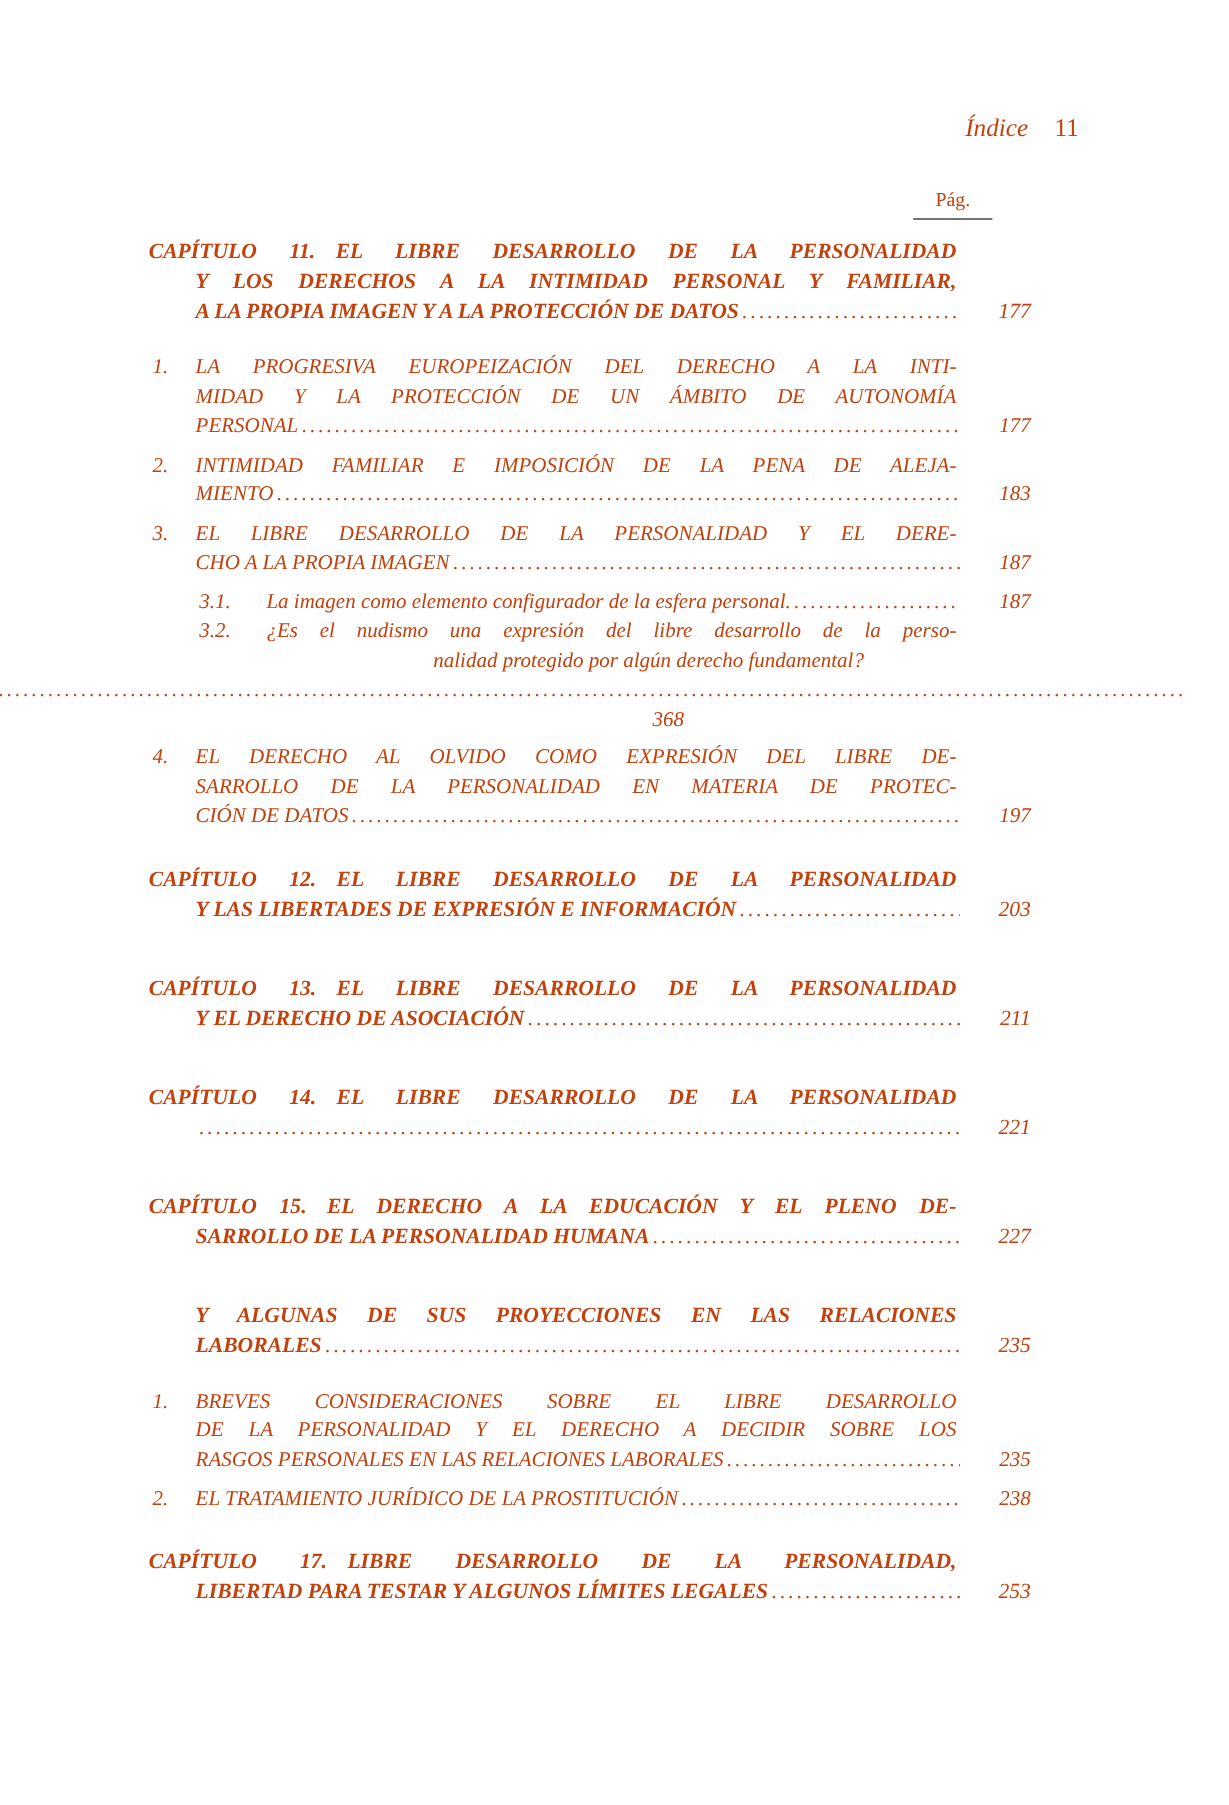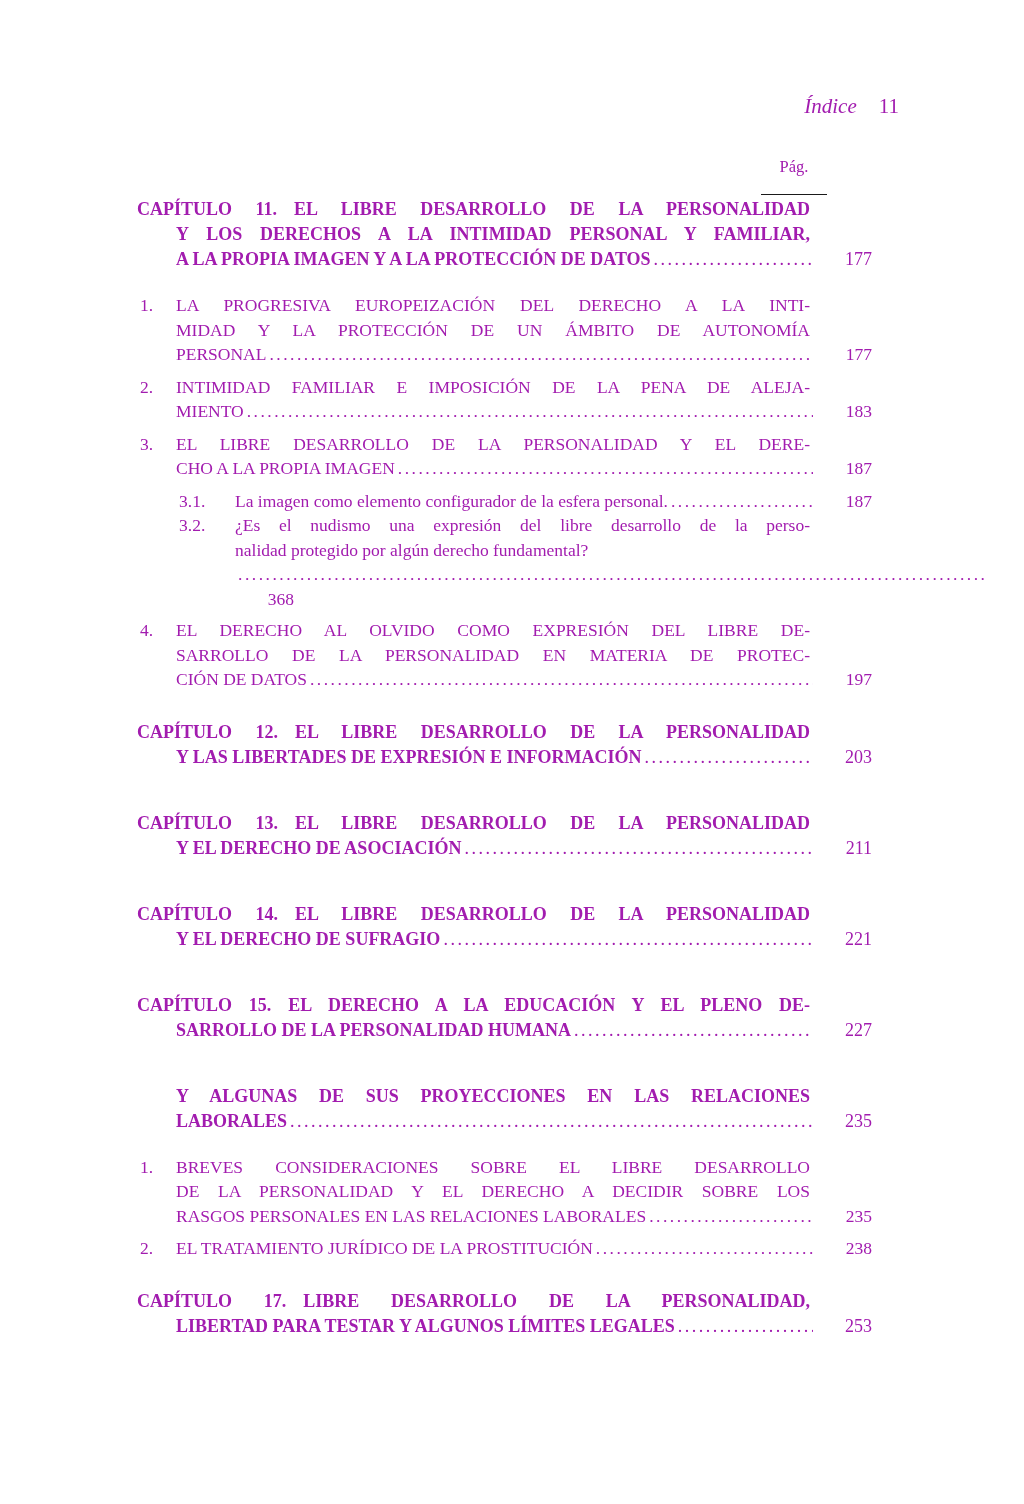--- a/index.html
+++ b/index.html
@@ -1,21 +1,21 @@
 <!DOCTYPE html>
 <html lang="es"><head>
 <meta charset="utf-8">
 <style>
   html, body { margin: 0; padding: 0; background: #ffffff; }
   .page {
     position: relative;
     width: 988px;
     height: 1504px;
     background: #ffffff;
-    color: #a21caf;
+    color: #c2410c;
     font-family: "Liberation Serif", "DejaVu Serif", serif;
     overflow: hidden;
   }
 
   
   .page-header {
     position: absolute;
     top: 93px;
     right: 89px;
     font-size: 21px;
@@ -26,30 +26,31 @@
 
   
   .pag-label {
     position: absolute;
     top: 156px;
     right: 161px;
     width: 66px;
     text-align: center;
     font-size: 16.5px;
     line-height: 22px;
-    padding-bottom: 16px;
+    padding-bottom: 4px;
     border-bottom: 1.5px solid #1a1a1a;
   }
 
   
   .toc {
     position: absolute;
-    left: 137px;
+    left: 124px;
     top: 197px;
     width: 735px;
+    font-style: italic;
   }
 
   .entry { font-size: 17.5px; line-height: 24.5px; }
   .entry.chapter { font-weight: bold; font-size: 18px; line-height: 25px; }
   .entry.subitem { margin-left: 41px; }
 
   
   .entry.chapter + .entry.item   { margin-top: 21px; }
   .entry.item    + .entry.item   { margin-top: 8px;  }
   .entry.item    + .entry.subitem{ margin-top: 8px;  }
@@ -61,21 +62,21 @@
   
   .midline {
     text-align: justify;
     text-align-last: justify;
     padding-right: 62px;
   }
   .chapter .cont, .item .cont { padding-left: 39px; }
   .subitem .cont { padding-left: 57px; flex-direction: column; }
 
   
-  .lastline { display: flex; align-items: flex-start; }
+  .lastline { display: flex; align-items: center; }
   .lastline .txt { flex: none; white-space: nowrap; }
 
   .label { display: inline-block; vertical-align: baseline; }
   .item .label    { width: 39px; flex: none; padding-left: 3px; box-sizing: border-box; }
   .subitem .label { width: 57px; flex: none; padding-left: 1px; box-sizing: border-box; }
   .chapter .label { display: inline; width: auto; }
   .lastline .label { display: inline-block; }
   .gap { display: inline-block; width: 17px; }
 
   .leader {
@@ -182,21 +183,20 @@
         <div class="midline"><span class="label">CAPÍTULO 13.</span><span class="gap"></span><span class="midtxt">EL LIBRE DESARROLLO DE LA PERSONALIDAD</span></div>
         <div class="lastline cont">
           <span class="txt">Y EL DERECHO DE ASOCIACIÓN</span>
           <span class="leader"></span>
           <span class="pagenum">211</span>
         </div>
       </div>
       <div class="entry chapter">
         <div class="midline"><span class="label">CAPÍTULO 14.</span><span class="gap"></span><span class="midtxt">EL LIBRE DESARROLLO DE LA PERSONALIDAD</span></div>
         <div class="lastline cont">
-          <span class="txt">Y EL DERECHO DE SUFRAGIO</span>
           <span class="leader"></span>
           <span class="pagenum">221</span>
         </div>
       </div>
       <div class="entry chapter">
         <div class="midline"><span class="label">CAPÍTULO 15.</span><span class="gap"></span><span class="midtxt">EL DERECHO A LA EDUCACIÓN Y EL PLENO DE-</span></div>
         <div class="lastline cont">
           <span class="txt">SARROLLO DE LA PERSONALIDAD HUMANA</span>
           <span class="leader"></span>
           <span class="pagenum">227</span>

